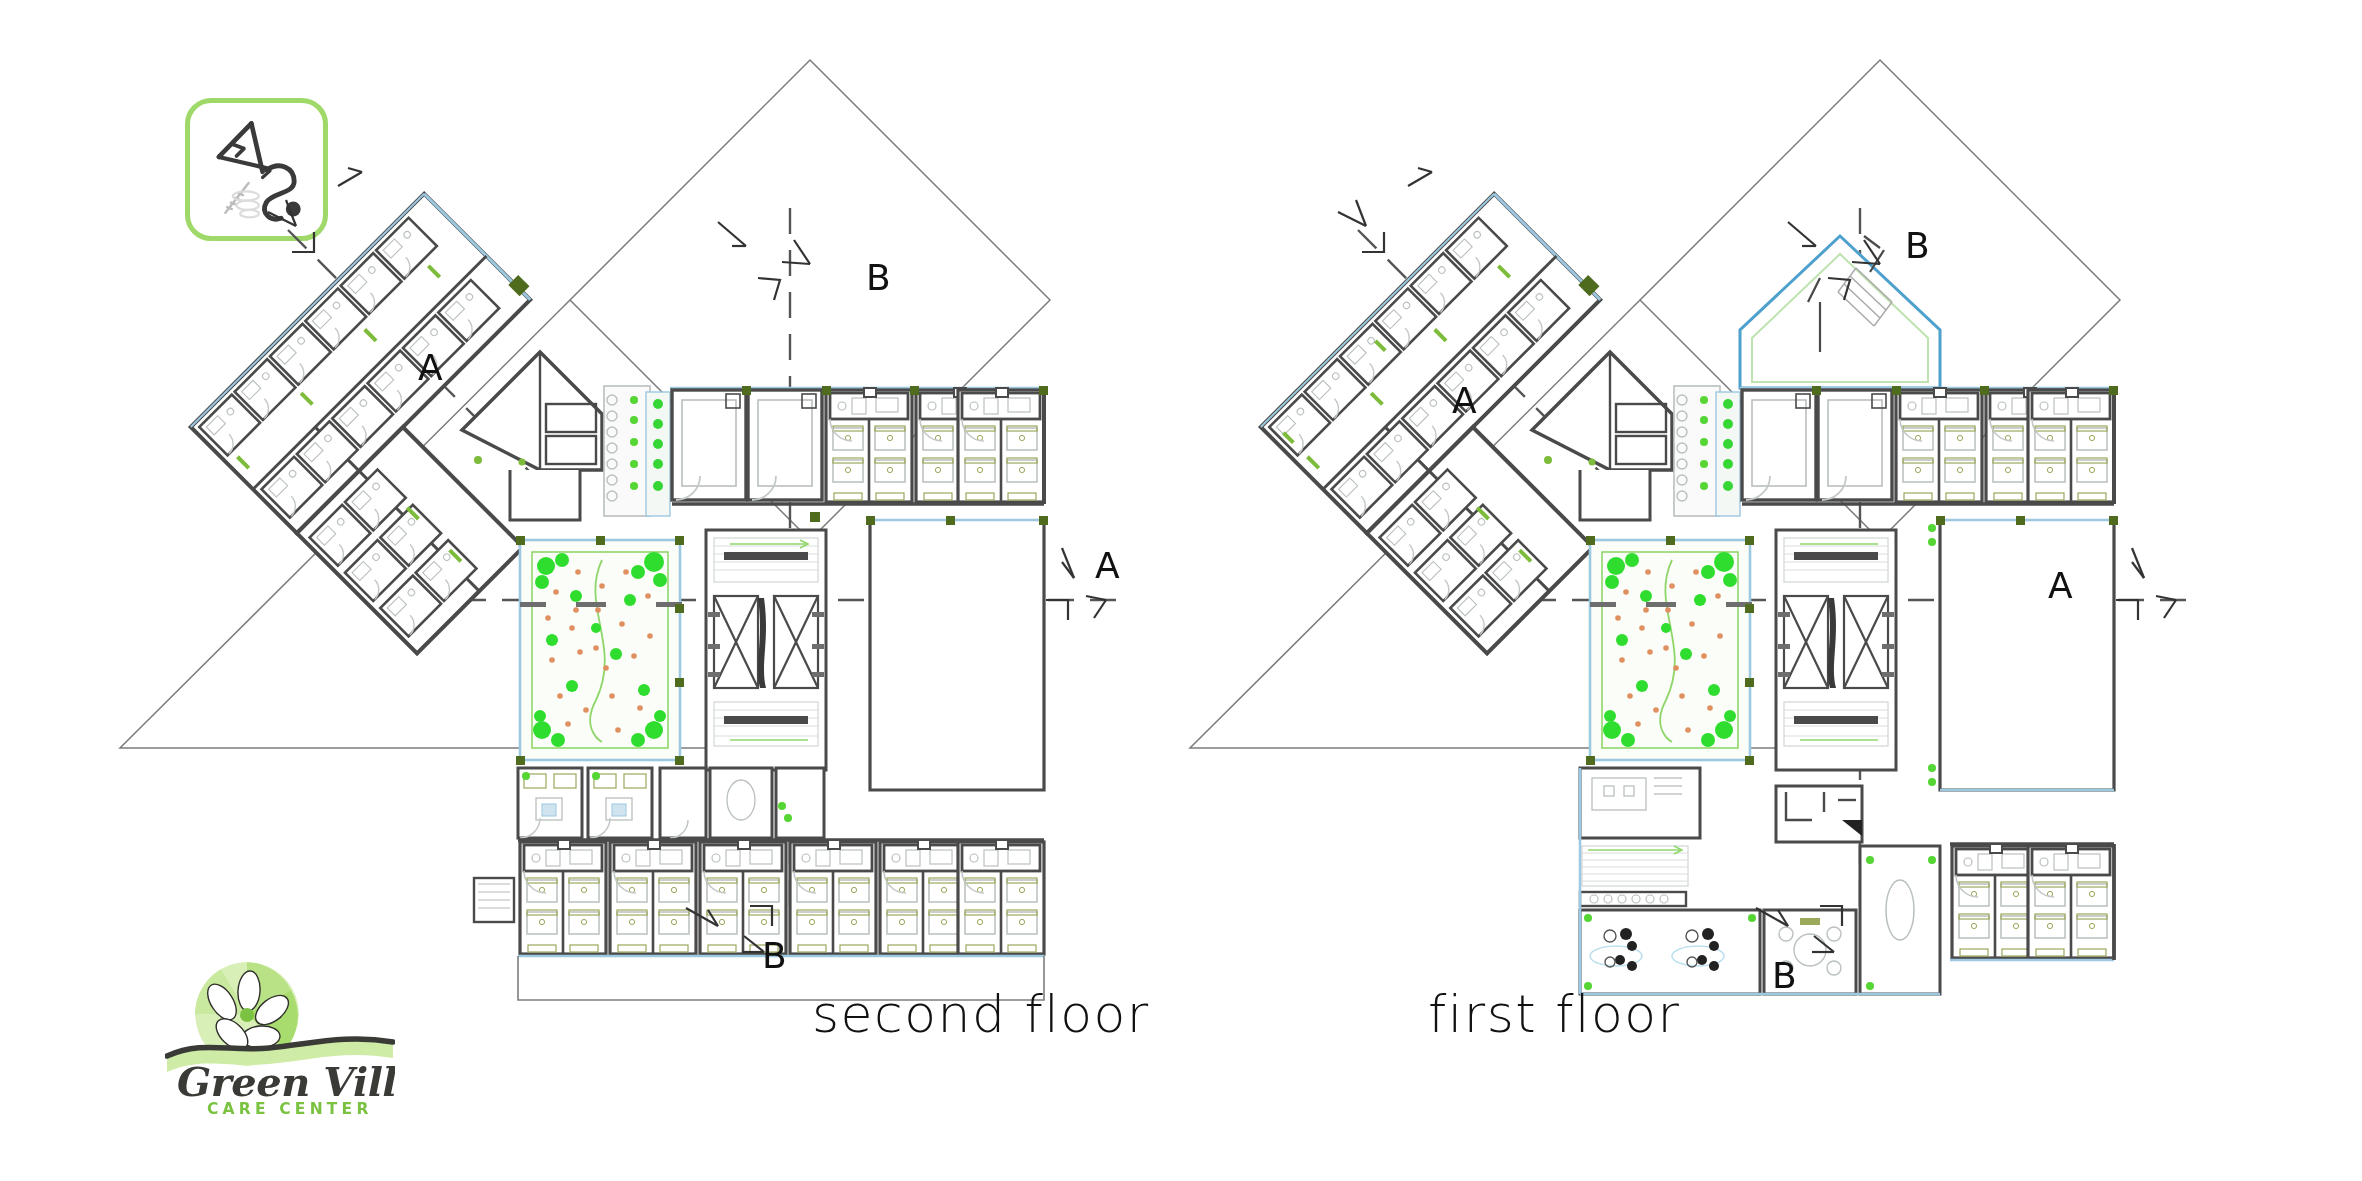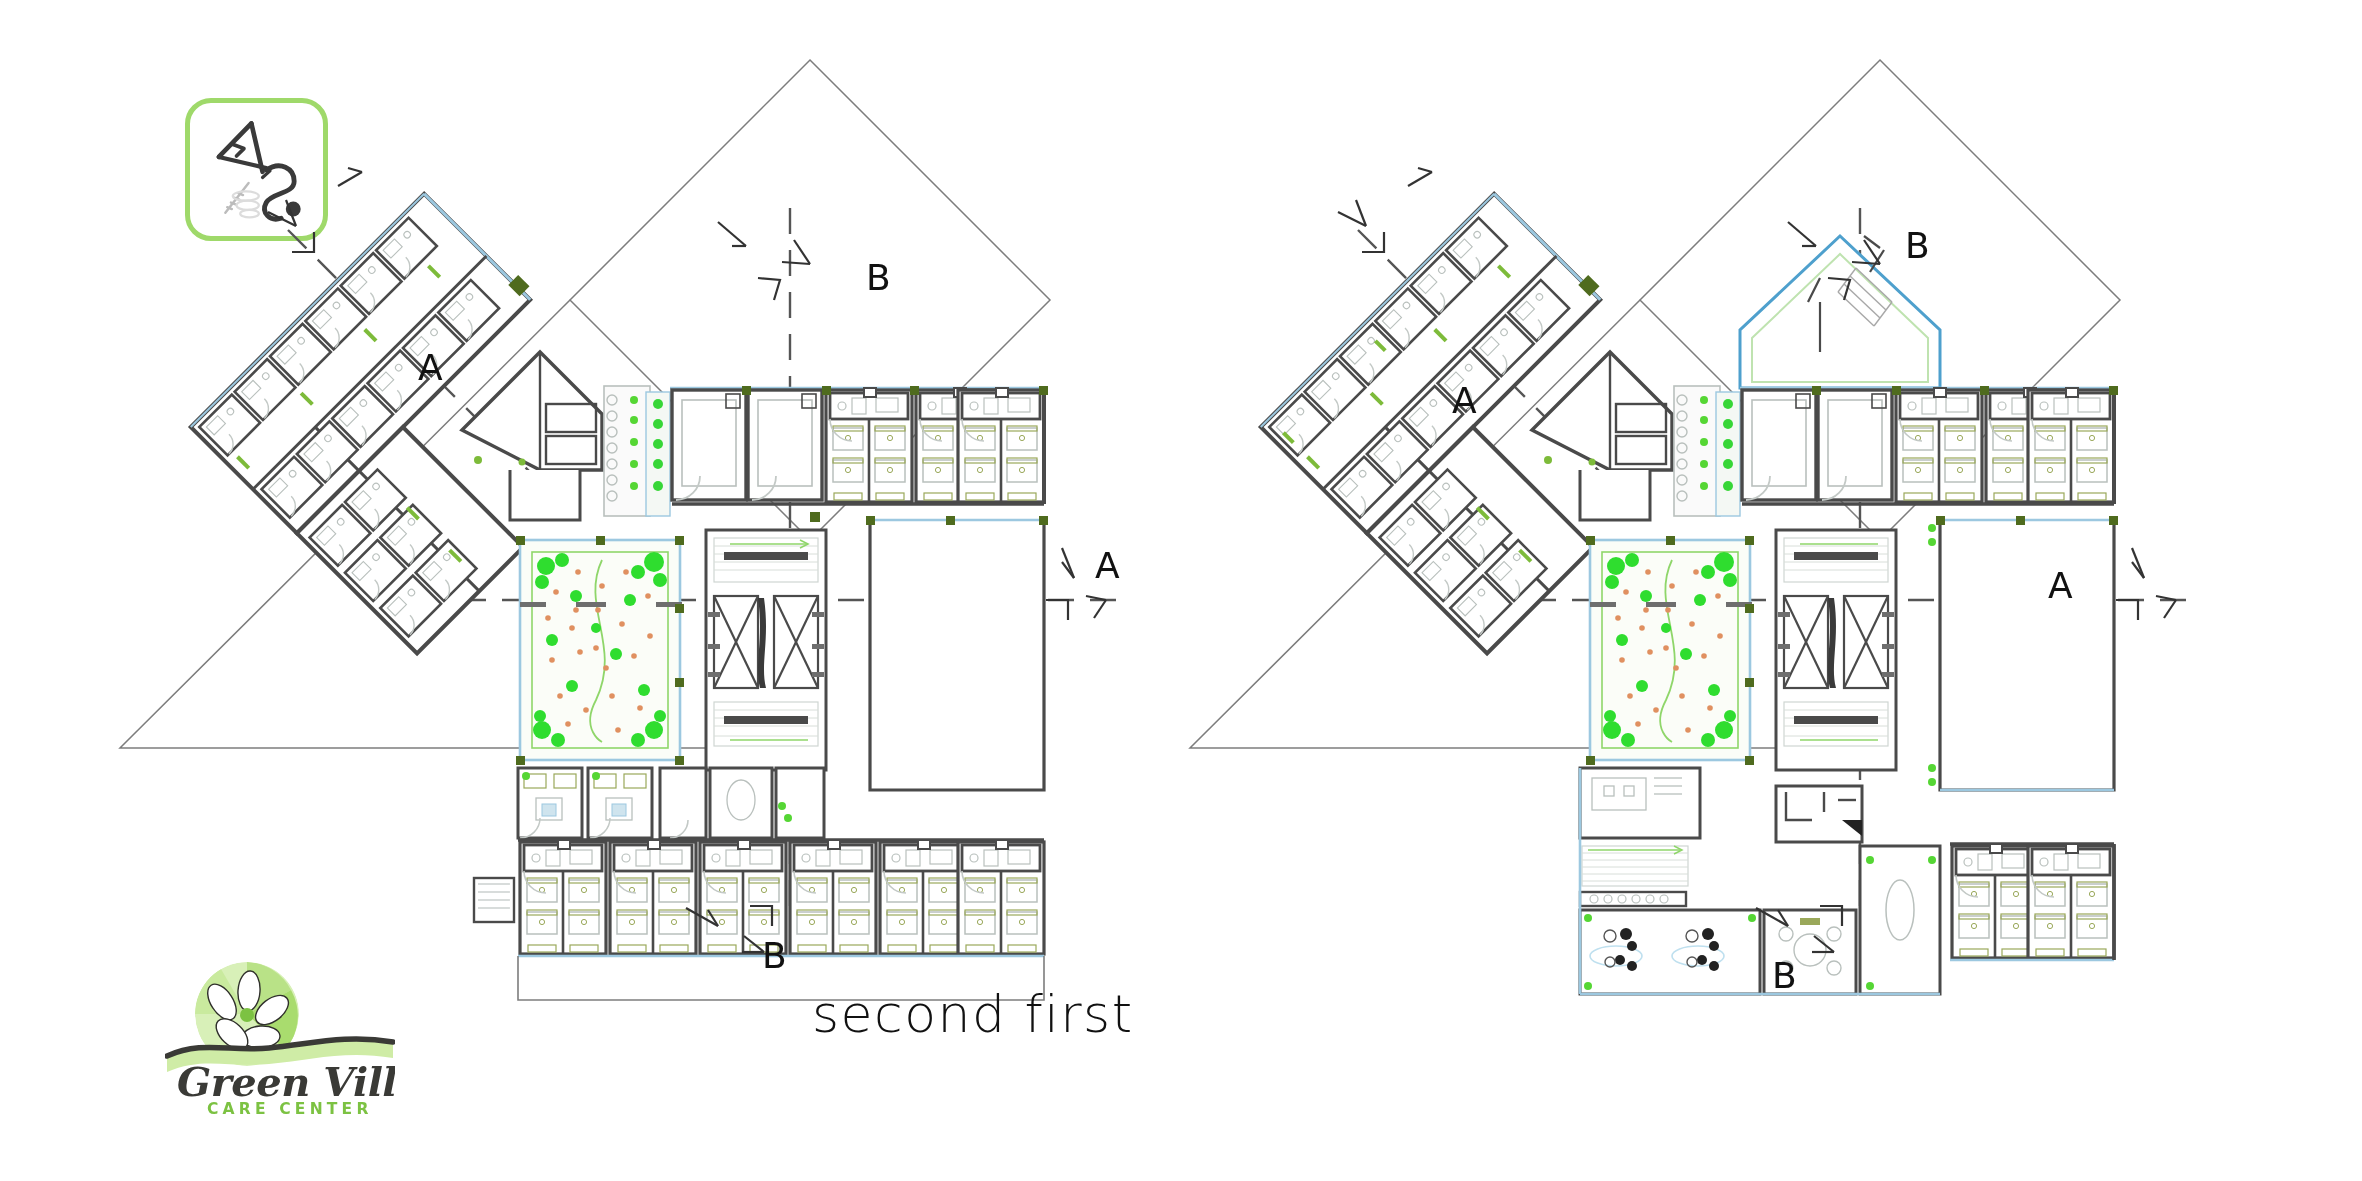--- a/index.html
+++ b/index.html
@@ -910,15 +910,16 @@
   <div class="secmark" style="left:418px;top:350px;">A</div>
   <div class="secmark" style="left:1095px;top:548px;">A</div>
   <div class="secmark" style="left:866px;top:260px;">B</div>
   <div class="secmark" style="left:762px;top:938px;">B</div>
 
   <div class="secmark" style="left:1452px;top:383px;">A</div>
   <div class="secmark" style="left:2048px;top:568px;">A</div>
   <div class="secmark" style="left:1905px;top:228px;">B</div>
   <div class="secmark" style="left:1772px;top:958px;">B</div>
 
-  <div class="caption" id="caption-second">second first</div>
+  <div class="caption" id="caption-second">second floor</div>
+  <div class="caption" id="caption-first">first floor</div>
 
 </div>
 
 </body></html>

